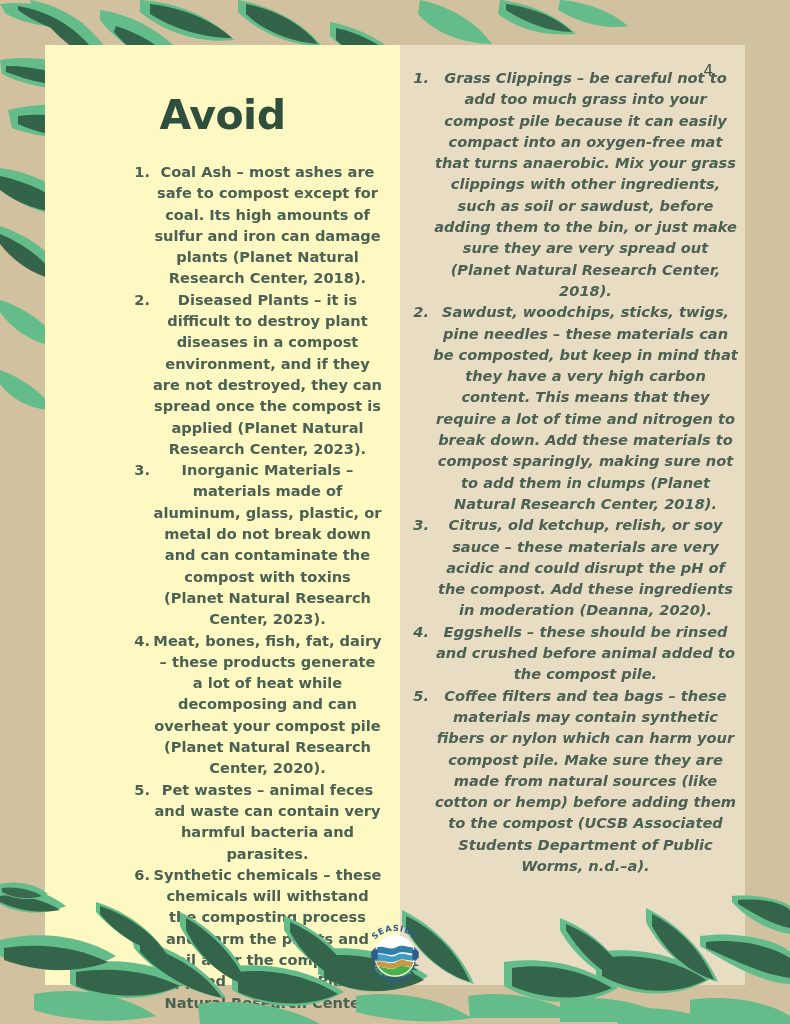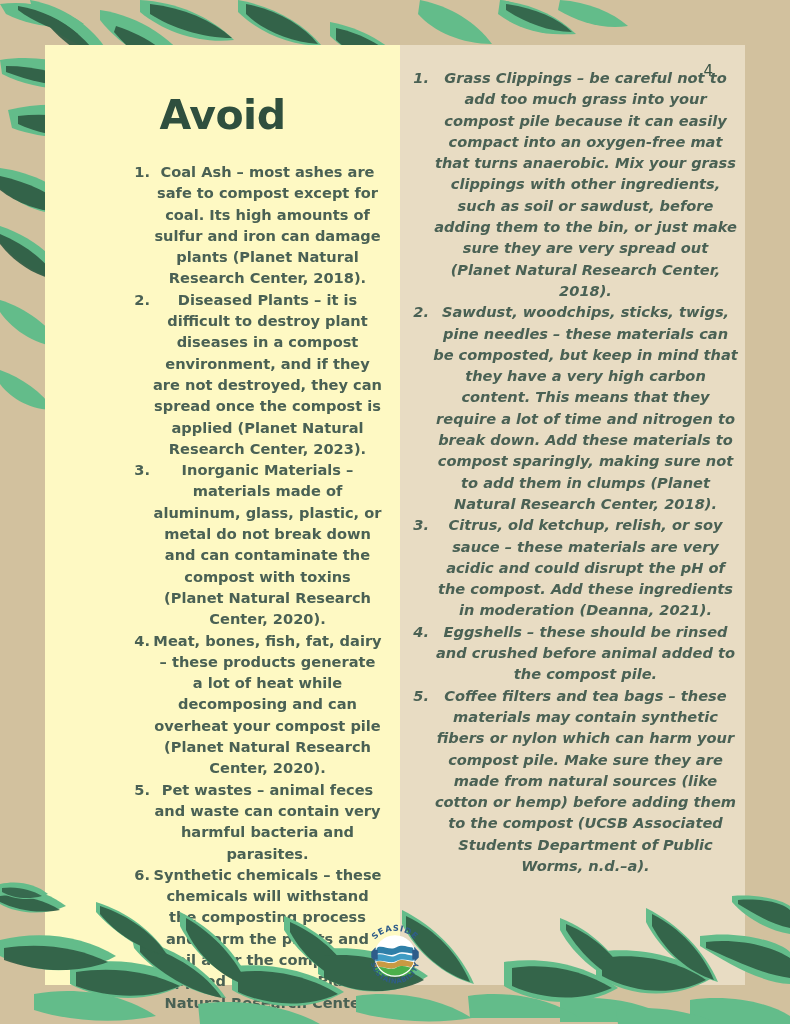--- a/index.html
+++ b/index.html
@@ -190,33 +190,33 @@
     </g>
   </svg>
 
   <div class="panel">
 
     <div class="col-left">
       <h1 class="heading">Avoid</h1>
       <ol class="items">
         <li>Coal Ash – most ashes are safe to compost except for coal. Its high amounts of sulfur and iron can damage plants (Planet Natural Research Center, 2018).</li>
         <li>Diseased Plants – it is difficult to destroy plant diseases in a compost environment, and if they are not destroyed, they can spread once the compost is applied (Planet Natural Research Center, 2023).</li>
-        <li>Inorganic Materials – materials made of aluminum, glass, plastic, or metal do not break down and can contaminate the compost with toxins (Planet Natural Research Center, 2020).</li>
+        <li>Inorganic Materials – materials made of aluminum, glass, plastic, or metal do not break down and can contaminate the compost with toxins (Planet Natural Research Center, 2023).</li>
         <li>Meat, bones, fish, fat, dairy – these products generate a lot of heat while decomposing and can overheat your compost pile (Planet Natural Research Center, 2020).</li>
         <li>Pet wastes – animal feces and waste can contain very harmful bacteria and parasites.</li>
         <li>Synthetic chemicals – these chemicals will withstand the composting process and harm the plants and soil after the compost is applied (D., 2020; Planet Natural Research Center, 2018).</li>
       </ol>
     </div>
 
     <div class="col-right">
       <span class="page-number">4</span>
       <ol class="items">
         <li>Grass Clippings – be careful not to add too much grass into your compost pile because it can easily compact into an oxygen-free mat that turns anaerobic. Mix your grass clippings with other ingredients, such as soil or sawdust, before adding them to the bin, or just make sure they are very spread out (Planet Natural Research Center, 2018).</li>
         <li>Sawdust, woodchips, sticks, twigs, pine needles – these materials can be composted, but keep in mind that they have a very high carbon content. This means that they require a lot of time and nitrogen to break down. Add these materials to compost sparingly, making sure not to add them in clumps (Planet Natural Research Center, 2018).</li>
-        <li>Citrus, old ketchup, relish, or soy sauce – these materials are very acidic and could disrupt the pH of the compost. Add these ingredients in moderation (Deanna, 2021).</li>
+        <li>Citrus, old ketchup, relish, or soy sauce – these materials are very acidic and could disrupt the pH of the compost. Add these ingredients in moderation (Deanna, 2020).</li>
         <li>Eggshells – these should be rinsed and crushed before animal added to the compost pile.</li>
         <li>Coffee filters and tea bags – these materials may contain synthetic fibers or nylon which can harm your compost pile. Make sure they are made from natural sources (like cotton or hemp) before adding them to the compost (UCSB Associated Students Department of Public Worms, n.d.–a).</li>
       </ol>
     </div>
 
   </div>
 
   <div class="logo-wrap">
     <svg width="72" height="72" viewBox="0 0 100 100" aria-hidden="true">
       <defs>

